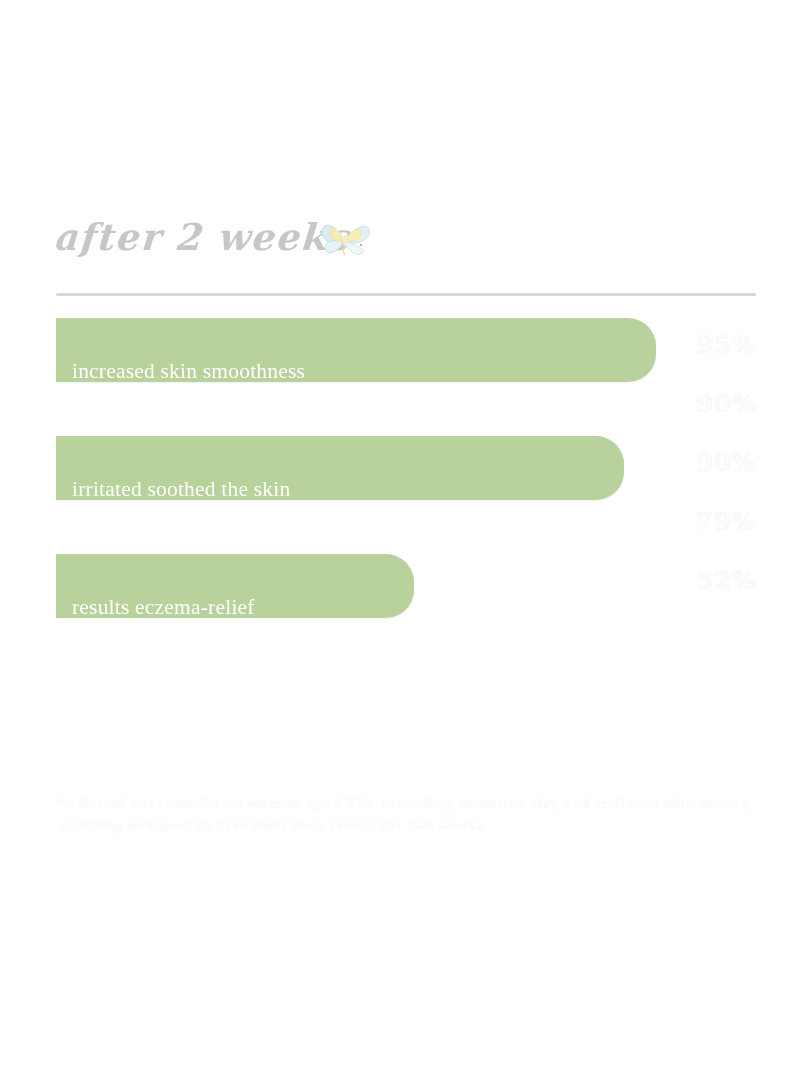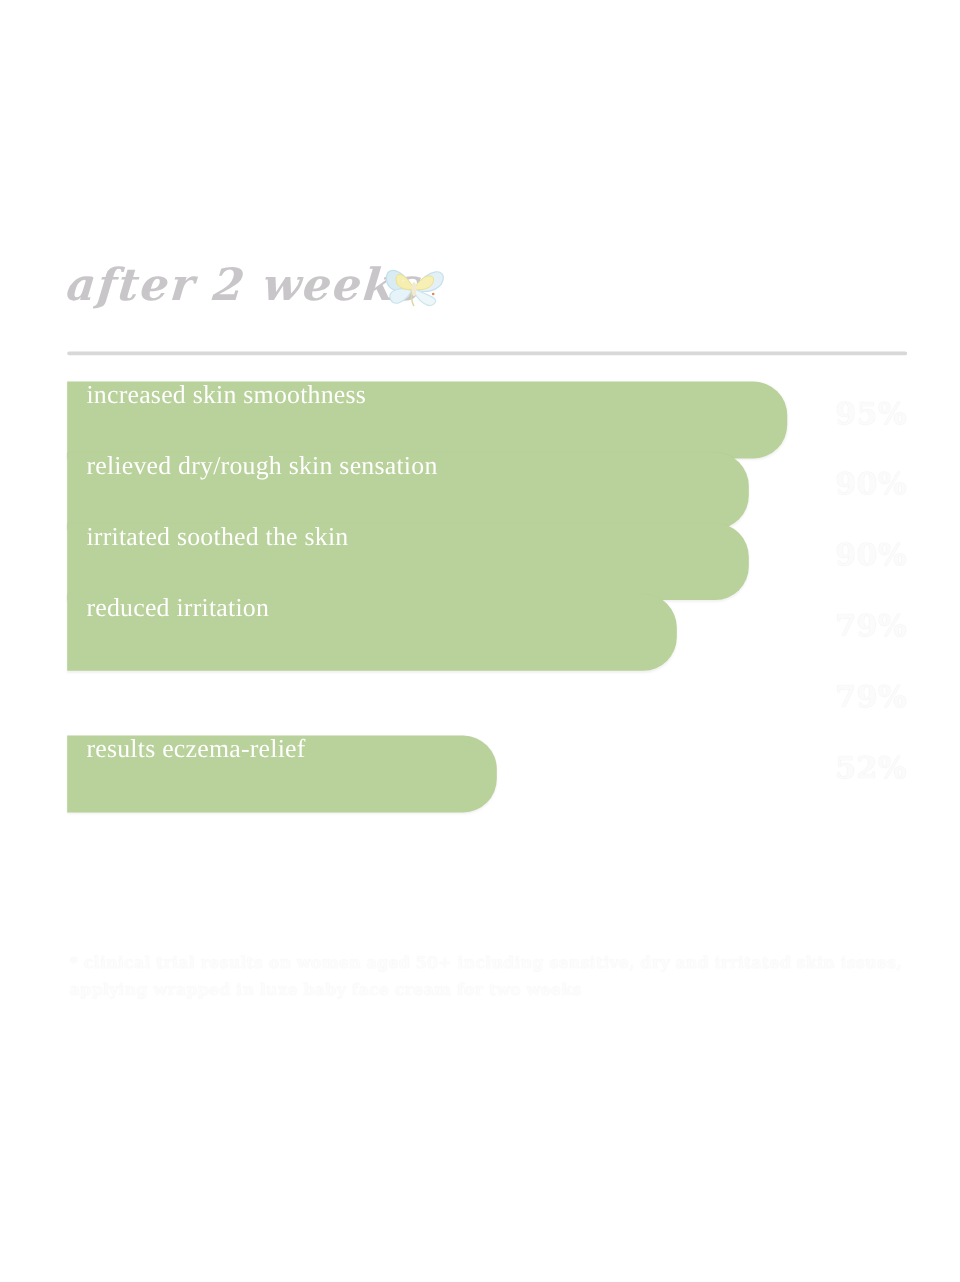--- a/index.html
+++ b/index.html
@@ -78,21 +78,21 @@
   }
   .bar {
     position: absolute;
     left: 0;
     top: 0;
     height: 64px;
     background: #b9d19a;
     border-radius: 0 28px 28px 0;
     box-shadow: 0 1px 2px rgba(0,0,0,0.06);
     display: flex;
-    align-items: flex-start;
+    align-items: flex-end;
     box-sizing: border-box;
     padding-left: 16px;
   }
   .bar-label {
     color: #ffffff;
     font-family: "Liberation Serif", serif;
     font-size: 21.5px;
     line-height: 22px;
     letter-spacing: 0.2px;
     white-space: nowrap;
@@ -160,40 +160,31 @@
 
     <div class="row">
       <div class="bar" style="width:600px">
         <span class="bar-label">increased skin smoothness</span>
       </div>
       <div class="pct">95%</div>
     </div>
 
 
     <div class="row">
-      <div class="bar" style="width:568px">
-        <span class="bar-label">relieved dry/rough skin sensation</span>
-      </div>
       <div class="pct">90%</div>
     </div>
 
 
     <div class="row">
       <div class="bar" style="width:568px">
         <span class="bar-label">irritated soothed the skin</span>
       </div>
       <div class="pct">90%</div>
     </div>
 
-    <div class="row">
-      <div class="bar" style="width:508px">
-        <span class="bar-label">reduced irritation</span>
-      </div>
-      <div class="pct">79%</div>
-    </div>
 
     <div class="row">
       <div class="pct">79%</div>
     </div>
 
     <div class="row">
       <div class="bar" style="width:358px">
         <span class="bar-label">results eczema-relief</span>
       </div>
       <div class="pct">52%</div>

